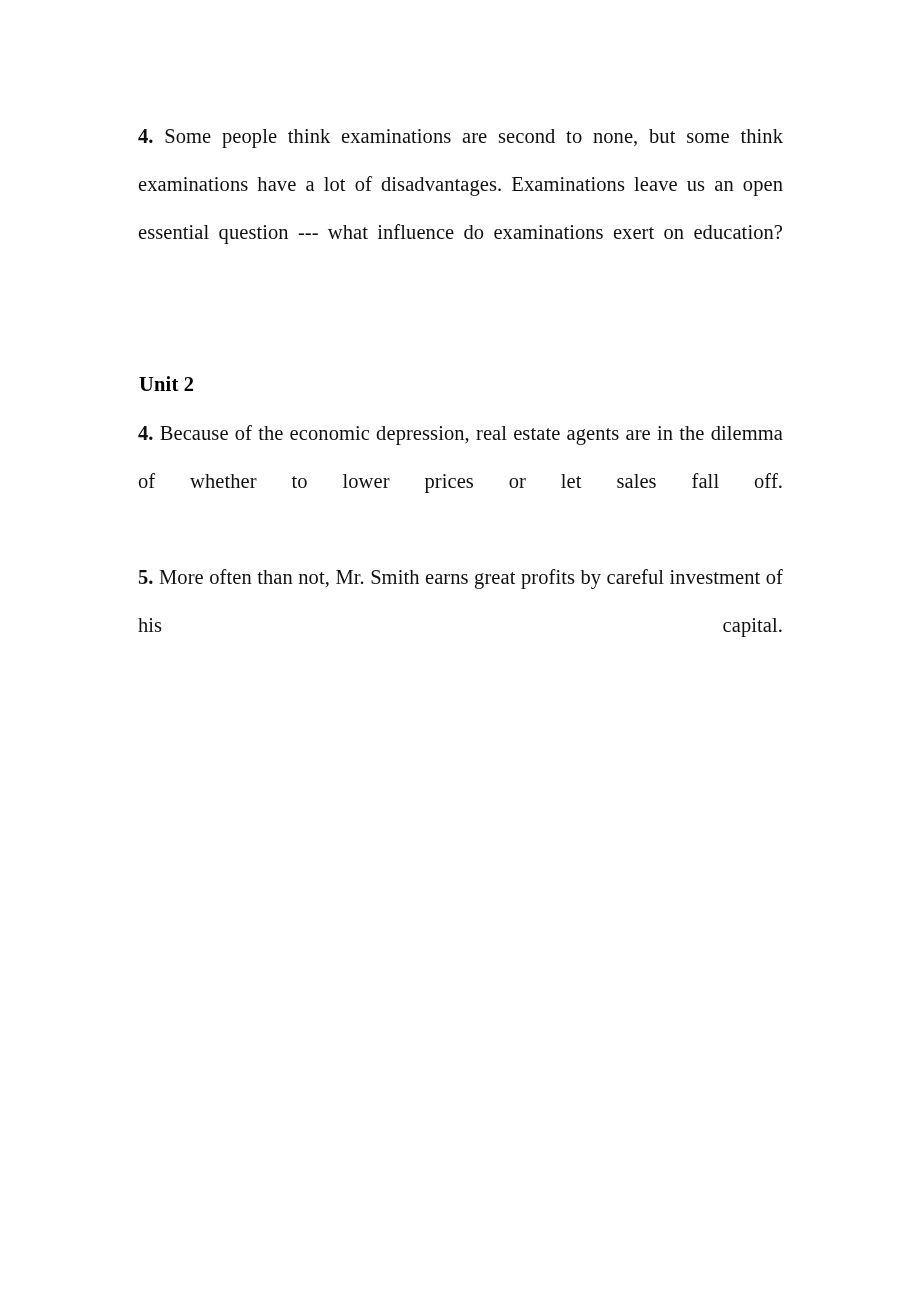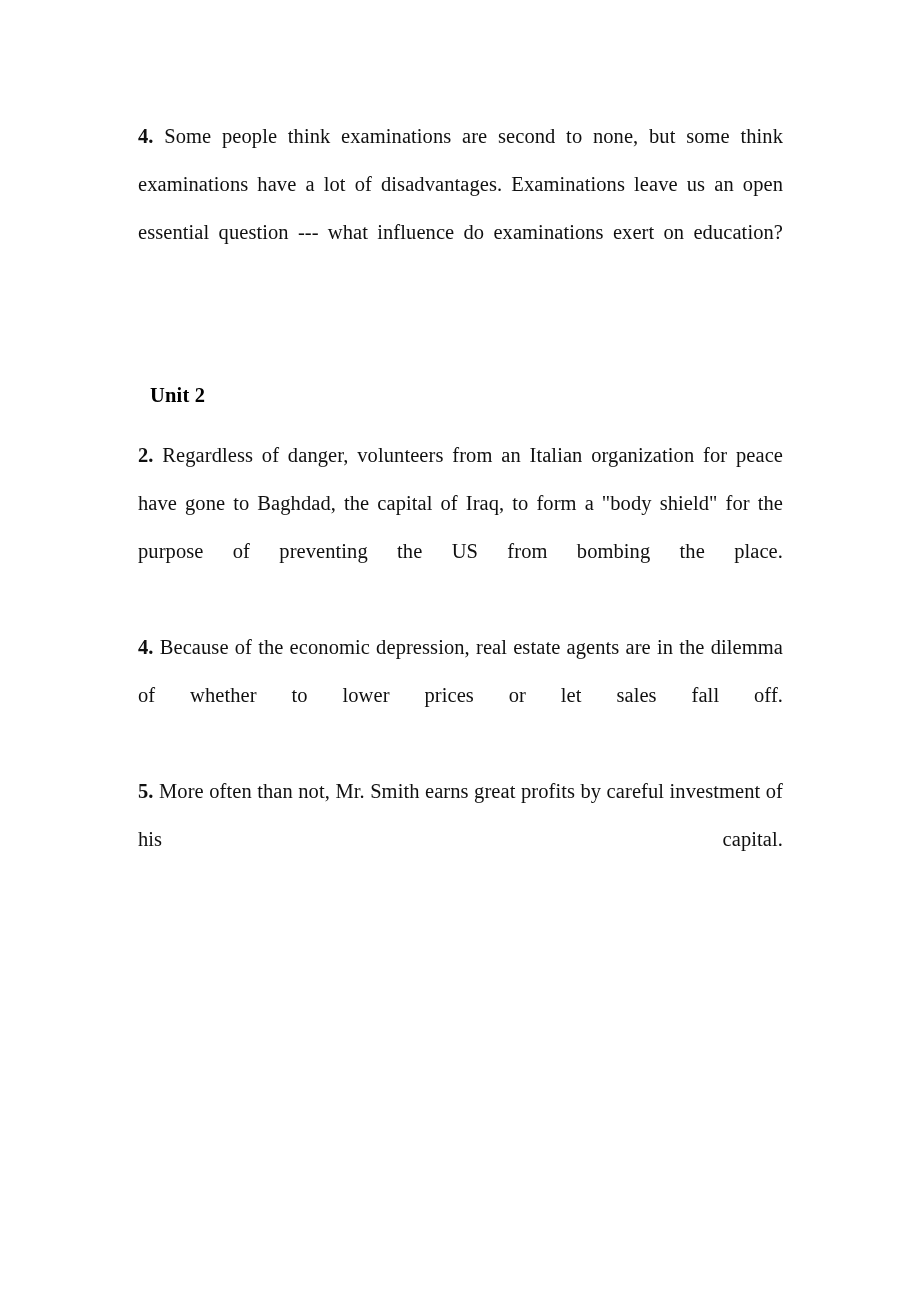--- a/index.html
+++ b/index.html
@@ -53,21 +53,21 @@
 
   .para .num {
     font-weight: bold;
   }
 
   .heading {
     font-size: 20.5px;
     line-height: 48px;
     font-weight: bold;
     color: #000000;
-    margin: 12px;
+    margin: 1px;
     text-align: left;
     letter-spacing: 0.2px;
   }
 
   .gap-before-heading {
     height: 55px;
   }
 
   .watermark {
     position: absolute;
@@ -94,21 +94,20 @@
   <div class="text-column">
 
 
     <p class="para"><span class="num">4.</span><span> Some people think examinations are second to none, but some think examinations have a lot of disadvantages. Examinations leave us an open essential question --- what influence do examinations exert on education?</span></p>
 
     <div class="gap-before-heading"></div>
 
     <h2 class="heading">Unit 2</h2>
 
 
-    <p class="para"><span class="num">2.</span><span> Regardless of danger, volunteers from an Italian organization for peace have gone to Baghdad, the capital of Iraq, to form a "body shield" for the purpose of preventing the US from bombing the place.</span></p>
 
 
     <p class="para"><span class="num">4.</span><span> Because of the economic depression, real estate agents are in the dilemma of whether to lower prices or let sales fall off.</span></p>
 
     <p class="para"><span class="num">5.</span><span> More often than not, Mr. Smith earns great profits by careful investment of his capital.</span></p>
 
   </div>
 </div>
 
 </body></html>

